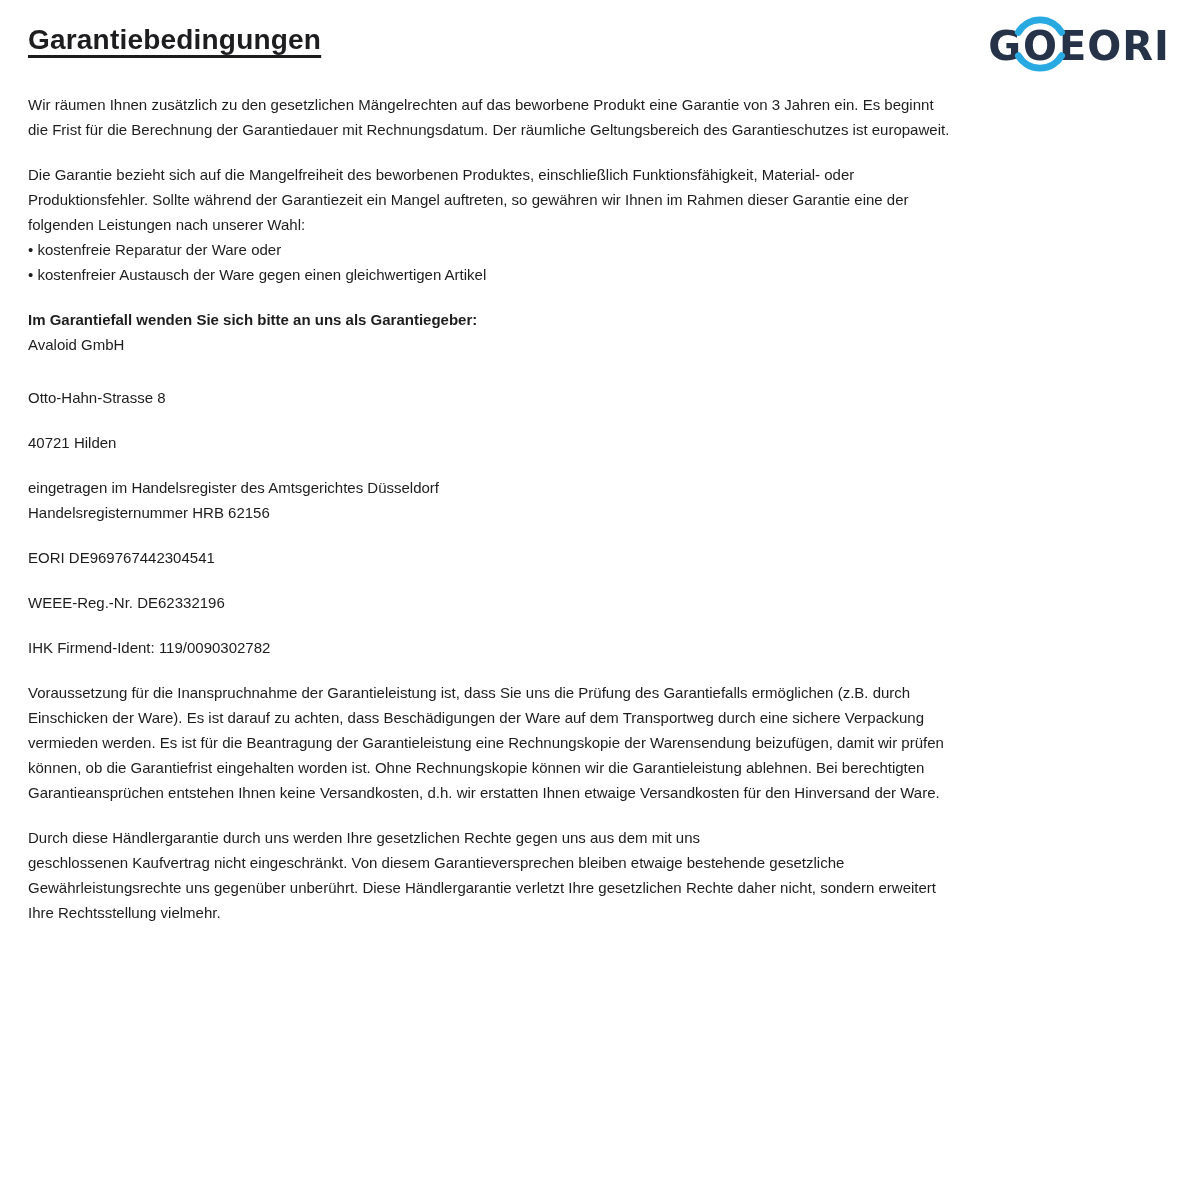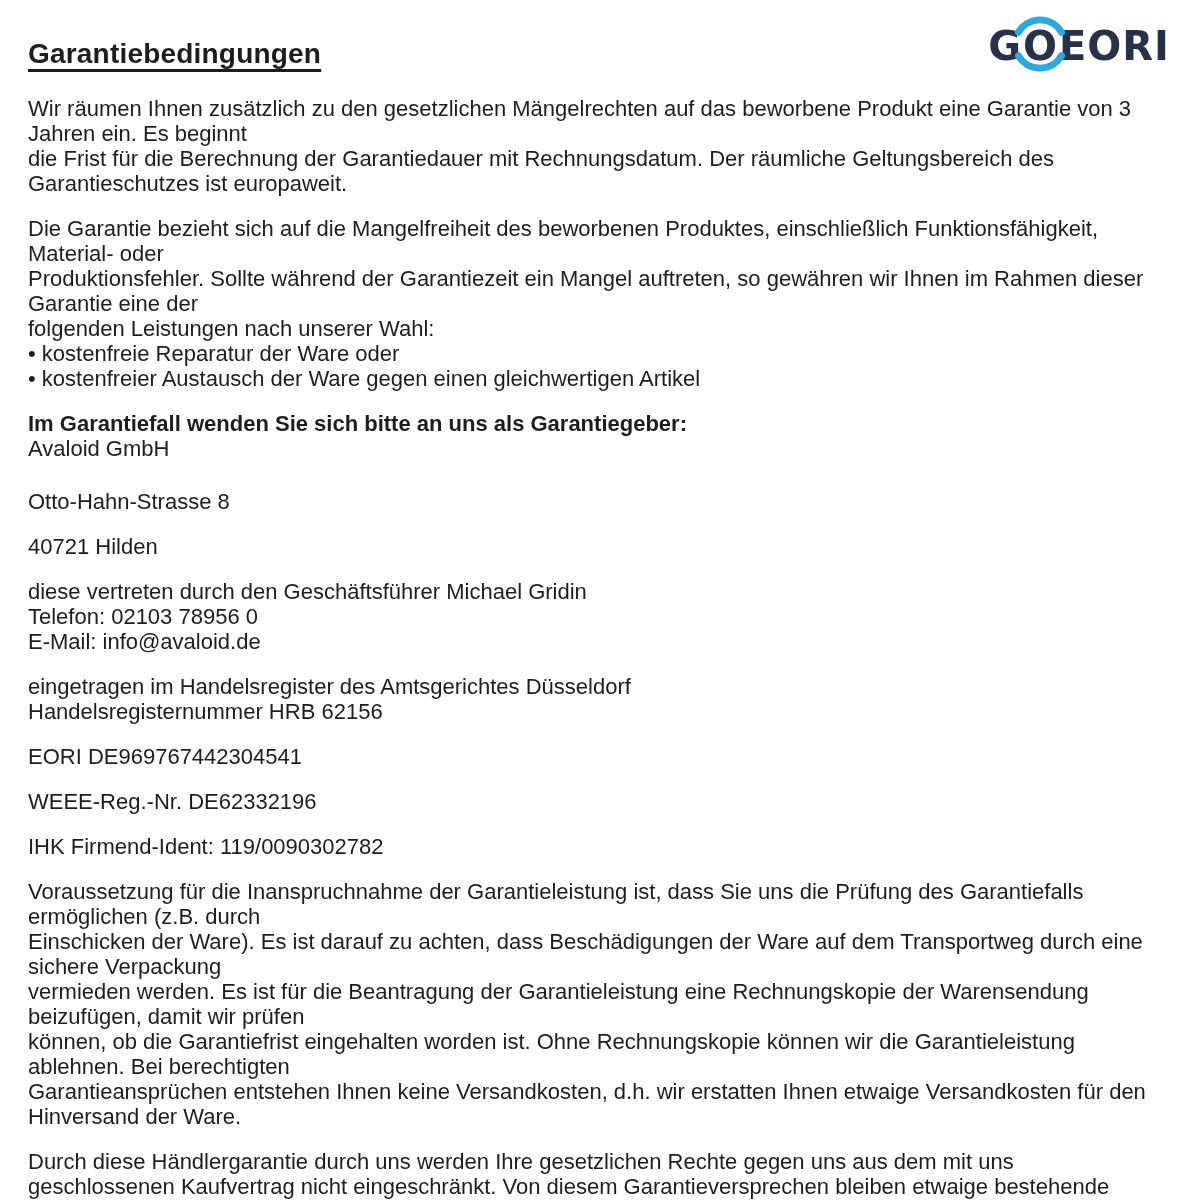--- a/index.html
+++ b/index.html
@@ -19,21 +19,21 @@
   }
   .header {
     display: flex;
     justify-content: space-between;
     align-items: flex-start;
     margin-bottom: 26px;
   }
   .doc-title {
     font-size: 28px;
     font-weight: bold;
-    margin: 26px 0 0 0;
+    margin: 12px 0 0 0;
     letter-spacing: 0.2px;
     text-decoration: underline;
     text-decoration-thickness: 3px;
     text-underline-offset: 6px;
     text-align: center;
   }
   
   .logo {
     display: flex;
     align-items: baseline;
@@ -56,21 +56,21 @@
     left: 50%;
     transform: translateX(-50%);
     width: 56px;
     height: 19px;
     overflow: visible;
   }
   .logo-arc.top    { top: -11px; }
   .logo-arc.bottom { bottom: -7px; }
   
   .content p {
-    font-size: 22px;
+    font-size: 15px;
     line-height: 25px;
     margin: 0 0 20px 0;
     white-space: pre-line;
   }
   .content p.bold-line {
     font-weight: bold;
     margin-bottom: 0;
   }
   .content p.no-gap-after {
     margin-bottom: 28px;
@@ -111,23 +111,20 @@
 • kostenfreier Austausch der Ware gegen einen gleichwertigen Artikel</p>
 
     <p class="bold-line">Im Garantiefall wenden Sie sich bitte an uns als Garantiegeber:</p>
 
     <p class="no-gap-after">Avaloid GmbH</p>
 
     <p>Otto-Hahn-Strasse 8</p>
 
     <p>40721 Hilden</p>
 
-    <p>diese vertreten durch den Geschäftsführer Michael Gridin
-Telefon: 02103 78956 0
-E-Mail: info@avaloid.de</p>
 
     <p>eingetragen im Handelsregister des Amtsgerichtes Düsseldorf
 Handelsregisternummer HRB 62156</p>
 
     <p>EORI DE969767442304541</p>
 
     <p>WEEE-Reg.-Nr. DE62332196</p>
 
     <p>IHK Firmend-Ident: 119/0090302782</p>
 

